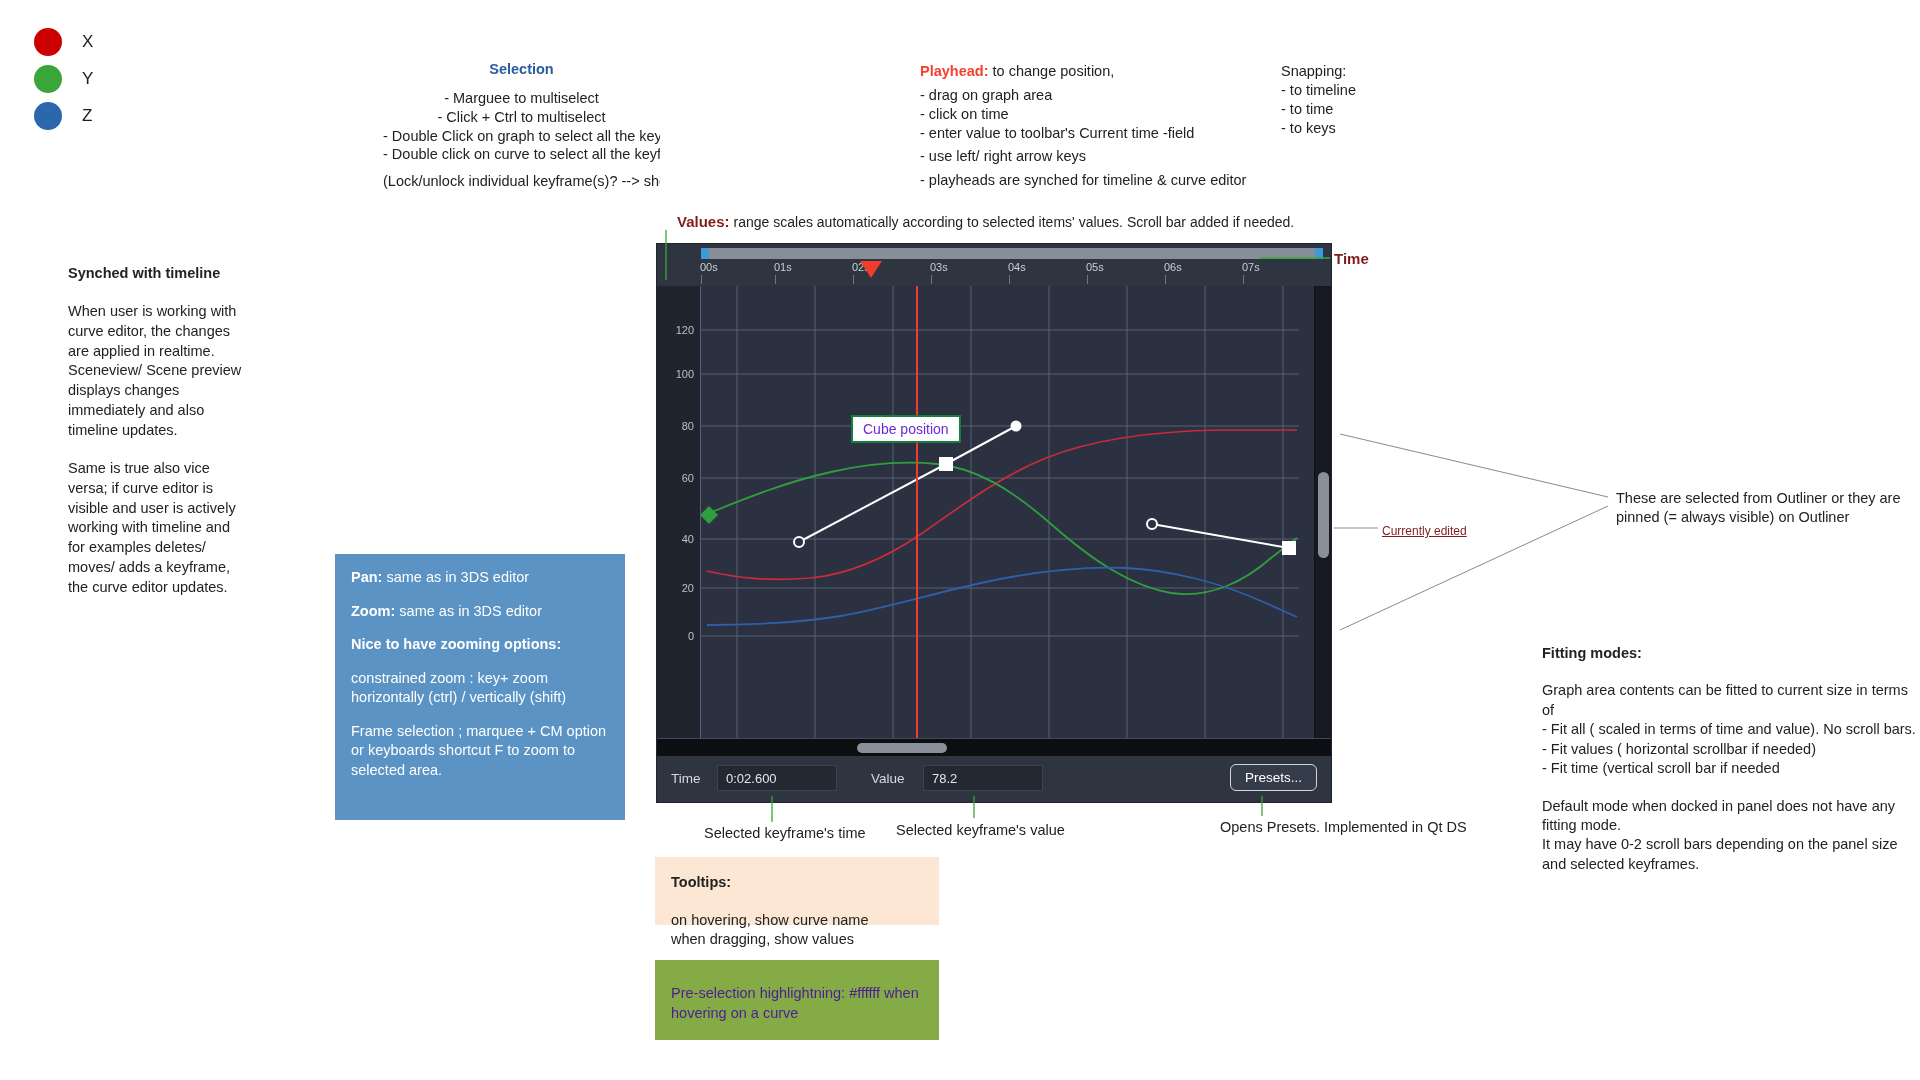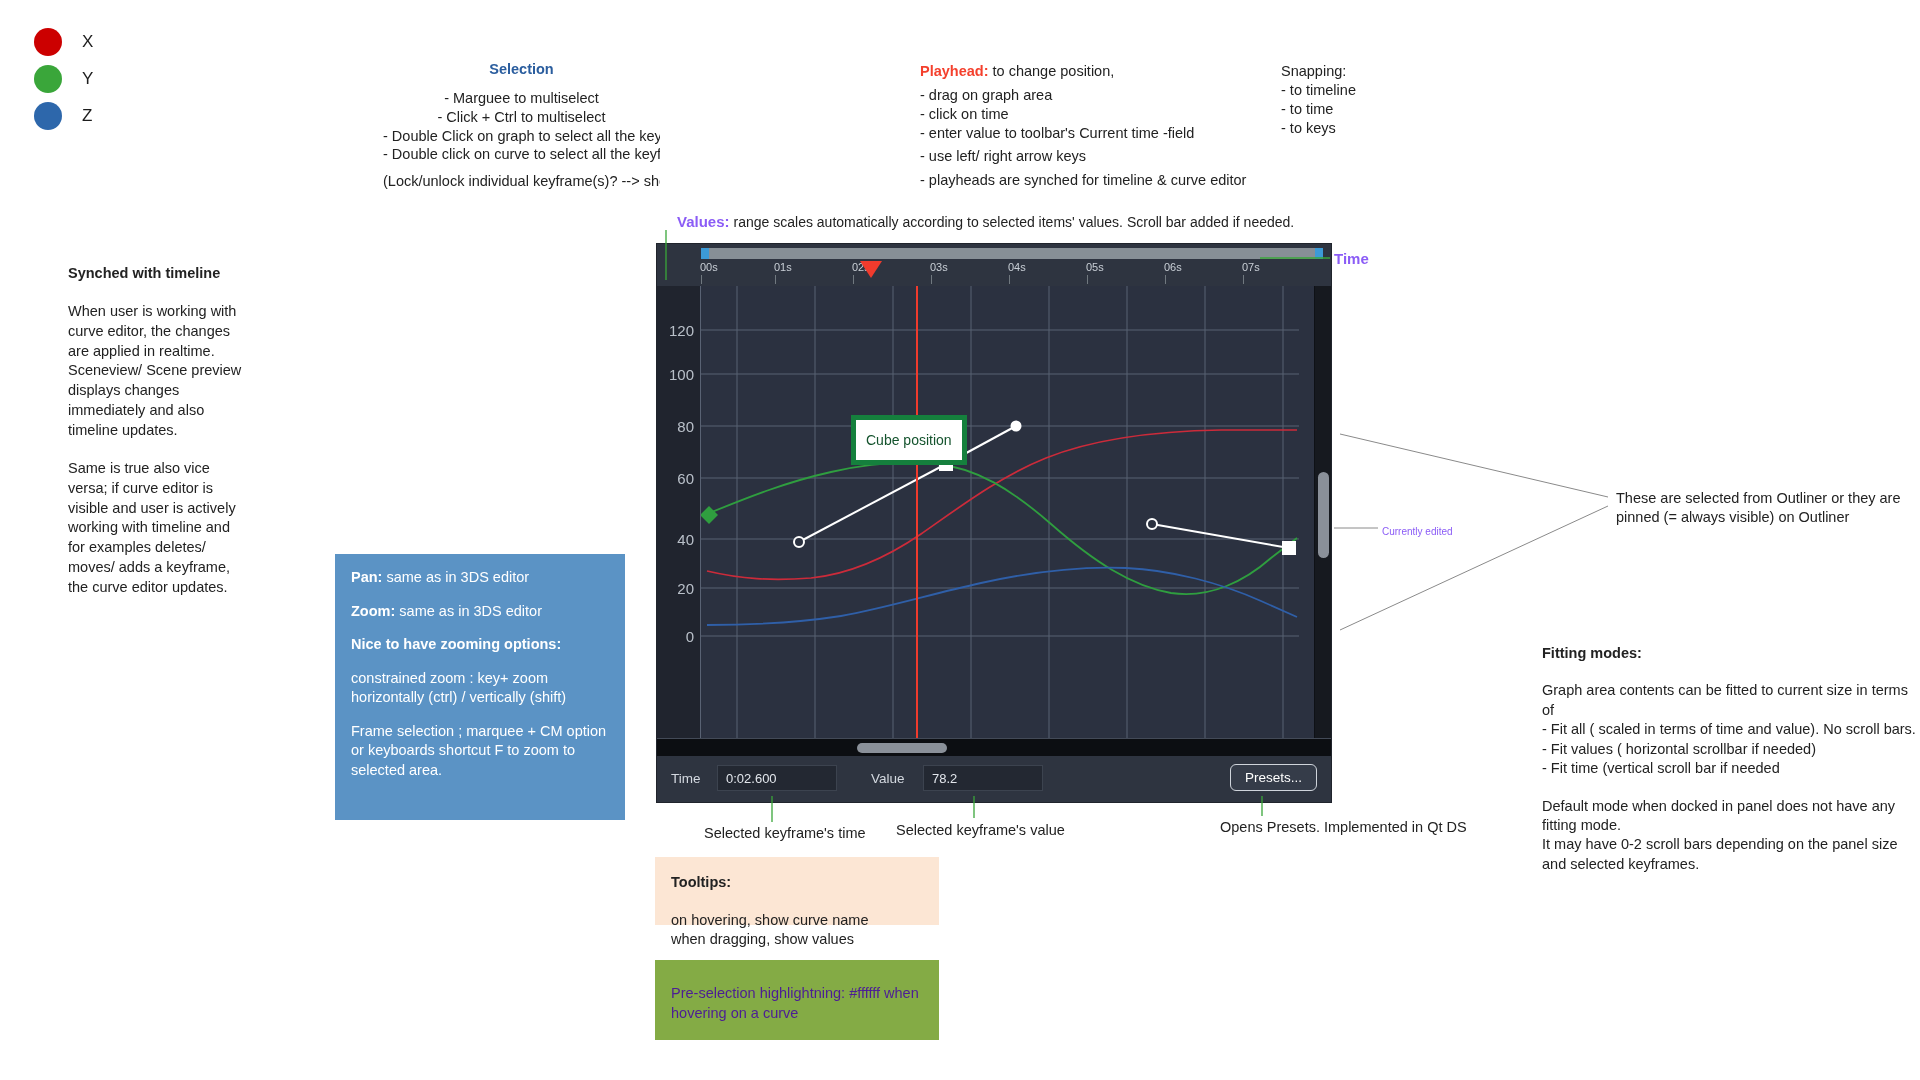--- a/index.html
+++ b/index.html
@@ -19,21 +19,21 @@
   #legend { left: 34px; top: 24px; width: 120px; }
   .legend-row { display: flex; align-items: center; height: 35px; margin-bottom: 2px; }
   .legend-dot { width: 28px; height: 28px; border-radius: 50%; flex: 0 0 auto; }
   .legend-label { margin-left: 20px; font-size: 17px; color: #1d1d1d; }
 
   
   .note { font-size: 14.5px; color: #222222; line-height: 1.30; }
   .note b, .note .hd { font-weight: bold; }
   .note .hd-blue { font-weight: bold; color: #2a5d9e; }
   .note .hd-red  { font-weight: bold; color: #f4402d; }
-  .note .hd-green{ font-weight: bold; color: #8b5cf6; }
+  .note .hd-green{ font-weight: bold; color: #7f1d1d; }
   .note .line { white-space: nowrap; }
 
   
   .clip { overflow: hidden; text-align: center; }
 
   
   .box { padding: 14px 16px; font-size: 14.5px; line-height: 1.35; }
   .box-blue  { background: #5b93c5; color: #ffffff; }
   .box-peach { background: #fce6d4; color: #222222; }
   .box-green { background: #84ab45; color: #4c1d95; }
@@ -60,21 +60,21 @@
   #ruler { position: absolute; left: 44px; top: 17px; right: 8px; height: 25px; }
   .tick { position: absolute; top: 0; }
   .tick-label { position: absolute; top: 0; font-size: 11px; color: #c9cfd6; transform: translateX(-1px); white-space: nowrap; }
   .tick-mark { position: absolute; top: 14px; width: 1px; height: 9px; background: #70787f; }
 
   #graph-wrap { position: relative; height: 452px; background: #272c36; display: flex; }
   #yaxis {
     position: relative; width: 44px; height: 100%;
     background: #20242e; border-right: 1px solid #596273;
   }
-  .ylab { position: absolute; right: 6px; font-size: 15px; color: #b9c0c9; transform: translateY(-50%); }
+  .ylab { position: absolute; right: 6px; font-size: 11px; color: #b9c0c9; transform: translateY(-50%); }
   #plot { position: relative; flex: 1 1 auto; height: 100%; background: #2b3140; overflow: hidden; }
   #vscroll {
     position: relative; width: 17px; height: 100%; background: #16191f;
     border-left: 1px solid #0e1116;
   }
   #vthumb {
     position: absolute; left: 3px; width: 11px; border-radius: 6px;
     background: #8a9099;
   }
   #hscroll-bottom {
@@ -94,22 +94,22 @@
   }
   #presets-btn {
     position: absolute; top: 8px; right: 14px; height: 27px; padding: 0 14px;
     background: #353c49; border: 1px solid #cfd4db; border-radius: 6px;
     color: #ffffff; font-size: 13.5px; font-family: "Liberation Sans", sans-serif;
     cursor: pointer;
   }
 
   
   #curve-tooltip {
-    position: absolute; background: #ffffff; border: 5px solid #15803d;
-    padding: 12px 10px; font-size: 14px; color: #14532d; white-space: nowrap;
+    position: absolute; background: #ffffff; border: 2px solid #15803d;
+    padding: 4px 10px; font-size: 14px; color: #6d28d9; white-space: nowrap;
   }
 
   
   #playhead-line { position: absolute; width: 1.5px; background: #f03b2d; }
   #playhead-head {
     position: absolute; width: 0; height: 0;
     border-left: 11px solid transparent; border-right: 11px solid transparent;
     border-top: 17px solid #f03b2d;
   }
 
@@ -169,21 +169,21 @@
   <div class="abs note" style="left:677px; top:212px; width:700px;">
     <span class="hd-green" style="font-size:15px;">Values:</span>
     <span style="font-size:14px;">range scales automatically according to selected items' values. Scroll bar added if needed.</span>
   </div>
 
   <div class="abs note" style="left:1334px; top:249px;">
     <span class="hd-green" style="font-size:15px;">Time</span>
   </div>
 
   <div class="abs note" style="left:1382px; top:521px;">
-    <span class="hd-green" style="font-weight:normal; font-size:10px;">Currently edited</span>
+    <span class="hd-green" style="font-weight:normal; font-size:12px;text-decoration:underline;">Currently edited</span>
   </div>
 
   <div class="abs note" style="left:68px; top:264px; width:176px; line-height:1.37;">
     <div class="hd" style="margin-bottom:18px;">Synched with timeline</div>
     <div style="margin-bottom:18px;">When user is working with curve editor, the changes are applied in realtime. Sceneview/ Scene preview displays changes immediately and also timeline updates.</div>
     <div>Same is true also vice versa; if curve editor is visible and user is actively working with timeline and for examples deletes/ moves/ adds a keyframe, the curve editor updates.</div>
   </div>
 
   <div class="abs box box-blue" style="left:335px; top:554px; width:290px; height:266px;">
     <p>

